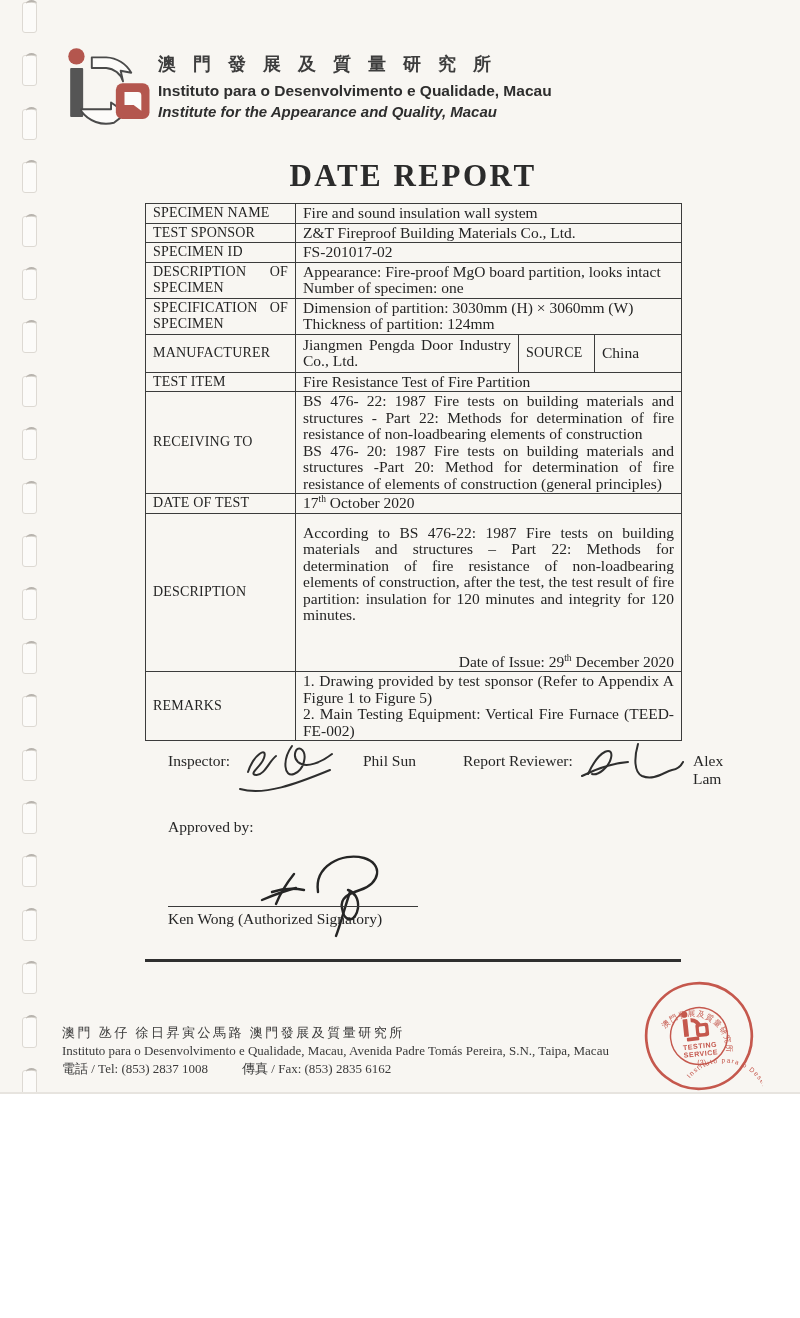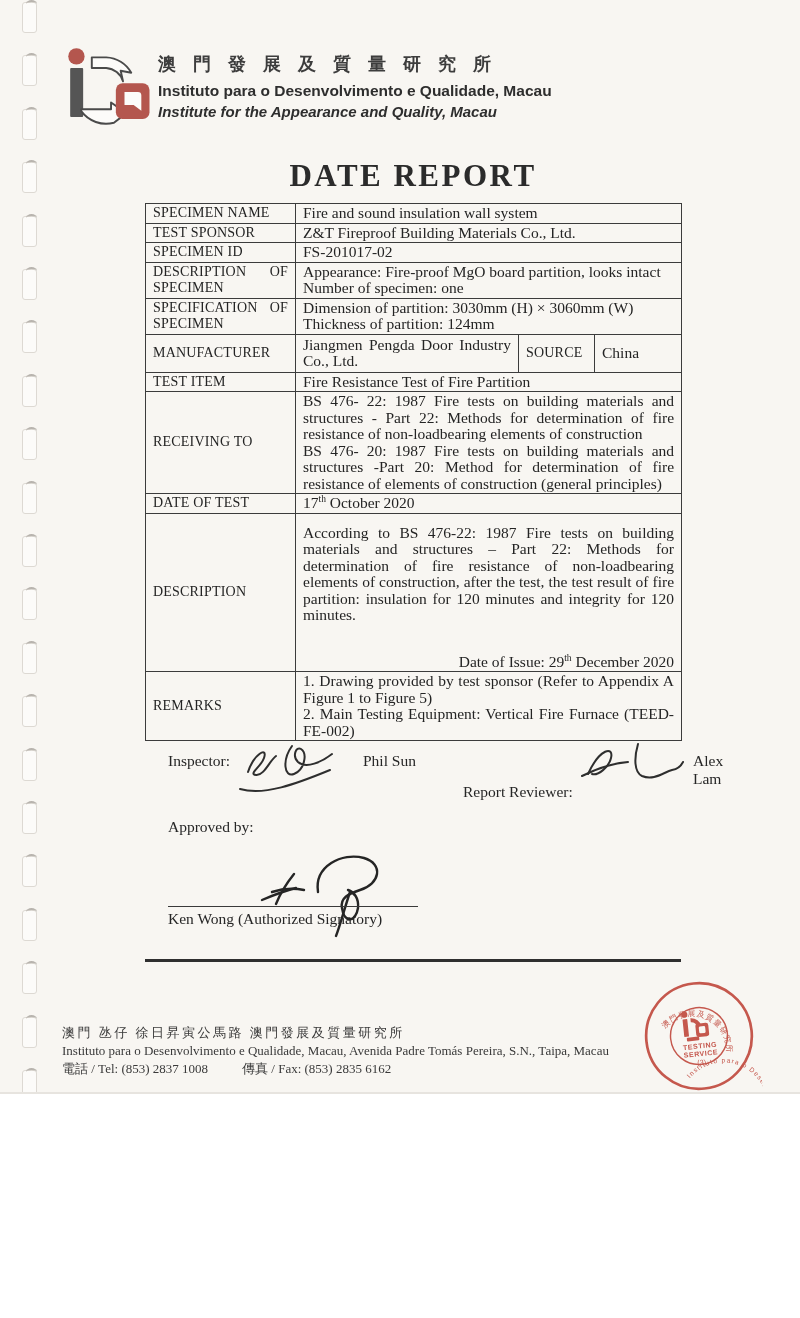--- a/index.html
+++ b/index.html
@@ -162,21 +162,21 @@
     <div class="sigrow">
       <span class="sig-label" style="left:0;">Inspector:</span>
       <svg class="sig-svg" style="left:66px;top:-16px;" width="115" height="72" viewBox="0 0 115 72">
         <g fill="none" stroke="#2e2e2e" stroke-width="2" stroke-linecap="round">
           <path d="M14 38 C20 20 34 12 30 24 C27 33 14 40 22 41 C30 42 36 26 42 22"></path>
           <path d="M58 12 C48 26 50 44 60 40 C70 36 74 20 67 15 C62 12 58 22 64 28 C72 35 88 28 98 20"></path>
           <path d="M6 55 C30 62 62 50 96 36"></path>
         </g>
       </svg>
       <span class="sig-label" style="left:195px;">Phil Sun</span>
-      <span class="sig-label" style="left:295px;margin-top:31px;">Report Reviewer:</span>
+      <span class="sig-label" style="left:295px;">Report Reviewer:</span>
       <svg class="sig-svg" style="left:412px;top:-14px;" width="105" height="60" viewBox="0 0 105 60">
         <g fill="none" stroke="#2e2e2e" stroke-width="2" stroke-linecap="round">
           <path d="M8 38 C20 12 34 10 31 22 C29 31 18 40 12 38"></path>
           <path d="M2 40 C18 32 34 27 48 26"></path>
           <path d="M58 8 C54 22 54 36 62 40 C74 45 84 36 92 34 C98 33 101 30 103 26"></path>
         </g>
       </svg>
       <span class="sig-label" style="left:525px;">Alex Lam</span>
     </div>
 

